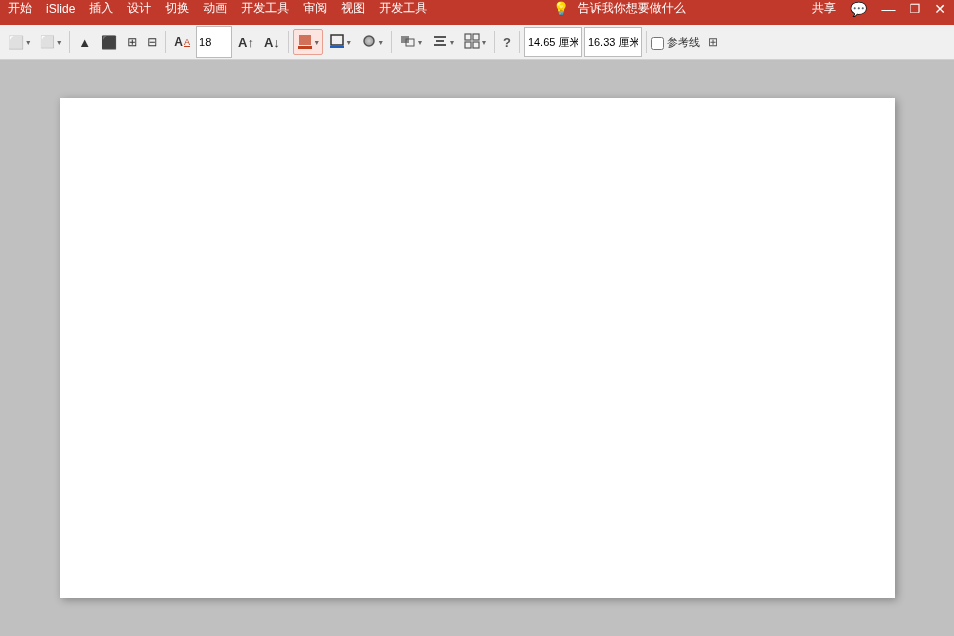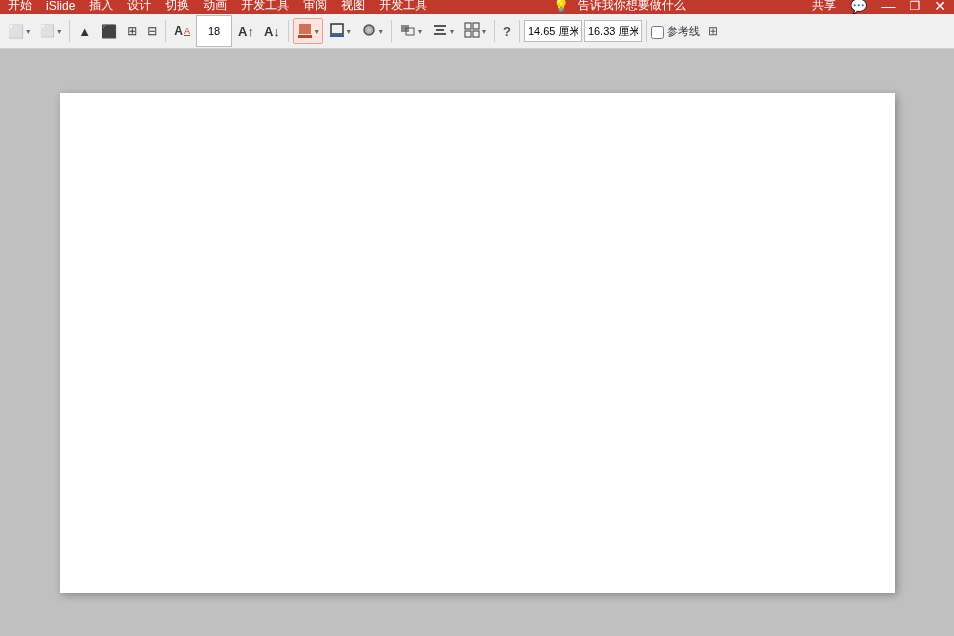--- a/index.html
+++ b/index.html
@@ -9,24 +9,24 @@
       background: #c8c8c8;
       width: 954px;
       height: 636px;
       overflow: hidden;
       display: flex;
       flex-direction: column;
     }
 
     
     #title-bar {
-      height: 14px;
+      height: 25px;
       background: #c0392b;
       display: flex;
-      align-items: flex-end;
+      align-items: flex-start;
       padding: 0 8px;
       color: white;
       font-size: 12px;
       justify-content: space-between;
       flex-shrink: 0;
     }
     #title-bar-left {
       display: flex;
       gap: 14px;
       align-items: center;
@@ -84,28 +84,27 @@
       color: #666;
       margin-left: 1px;
     }
 
     
     .tb-input {
       height: 22px;
       width: 36px;
       border: 1px solid #bbb;
       background: white;
-      text-align: center;
       font-size: 11px;
       padding: 15px 2px;
     }
 
     
     .tb-dim-input {
-      height: 22px;
+      height: 30px;
       width: 58px;
       border: 1px solid #bbb;
       background: white;
       font-size: 11px;
       padding: 0 3px;
     }
 
     
     .tb-ref {
       display: flex;

